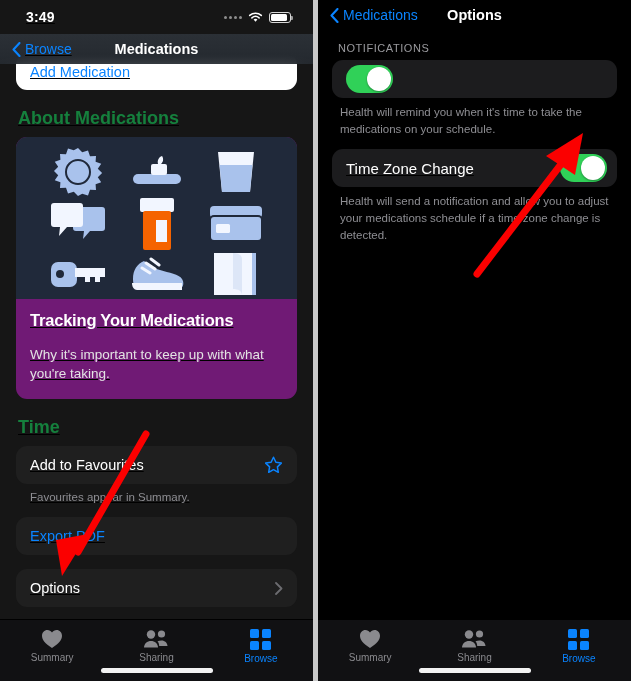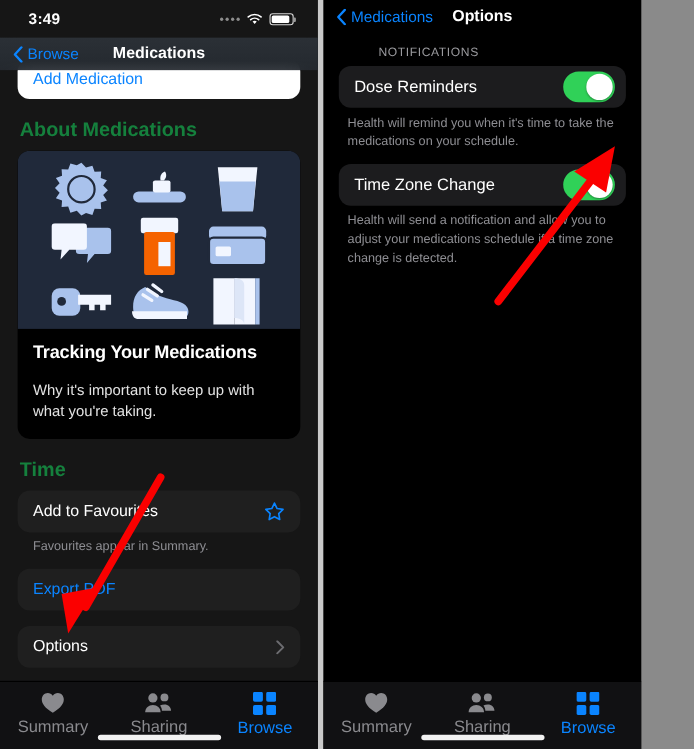--- a/index.html
+++ b/index.html
@@ -2,21 +2,21 @@
 <html><head>
 <meta charset="utf-8">
 <style>
   * { margin:0; padding:0; box-sizing:border-box; }
   html,body {
     width:631px; height:681px;
     background:#8a8a8a;
     font-family:"Liberation Sans", sans-serif;
     overflow:hidden;
   }
-  .stage { position:relative; width:583px; height:681px; display:flex; }
+  .stage { position:relative; width:631px; height:681px; display:flex;text-decoration:underline; }
 
   
   .phone { position:relative; height:681px; overflow:hidden; }
   .phone-left  { width:313px; background:#161616; }
   .divider { width:5px; height:681px; background:#c9c9c9; flex:0 0 5px; }
   .phone-right { width:313px; background:#000000; }
 
   
   .statusbar {
     height:34px; display:flex; align-items:center;
@@ -61,21 +61,21 @@
   
   .body-left { position:relative; padding:0 16px; }
   .card-addmed {
     margin-top:-10px; height:36px; display:flex; align-items:center;
     padding:0 14px; color:#0a84ff; font-size:14.5px;
     background:#ffffff; border-radius:11px;
   }
   .sec-title {
     color:#15803d; font-size:18px; font-weight:bold; margin:18px 0 8px 2px;
   }
-  .about-card { background:#000000; border-radius:11px; overflow:hidden; }
+  .about-card { background:#701a75; border-radius:11px; overflow:hidden; }
   .illus {
     background:#20293a; height:162px; display:grid;
     grid-template-columns:repeat(3,1fr); align-items:center; justify-items:center;
     padding:10px 22px;
   }
   .illus svg { display:block; }
   .about-text { padding:12px 14px 16px; }
   .about-h {
     color:#fff; font-size:16.5px; font-weight:bold; margin-bottom:5px; letter-spacing:-.2px;
   }
@@ -90,21 +90,20 @@
   .row-label.blue { color:#0a84ff; }
   .row-note { color:#8e8e93; font-size:11.5px; padding:7px 14px 0 14px; }
   .star-icon svg { display:block; }
   .chev-right svg { display:block; }
 
   
   .body-right { padding:0 14px; }
   .grp-header {
     color:#9a9a9e; font-size:11px; letter-spacing:.55px;
     padding:12px 6px 6px 6px;
-    margin-left:30px;
   }
   .toggle-row {
     background:#1c1c1e; border-radius:11px; height:38px;
     display:flex; align-items:center; justify-content:space-between;
     padding:0 10px 0 14px;
   }
   .toggle-label { color:#fff; font-size:15px; }
   .switch {
     width:47px; height:28px; border-radius:14px; position:relative;
     background:#30d158; flex:0 0 47px;
@@ -118,21 +117,21 @@
   .tg-gap { height:12px; }
 
   
   .tabbar {
     position:absolute; left:0; right:0; bottom:0; height:62px;
     background:#111113; display:flex; align-items:flex-start;
     padding-top:9px; border-top:1px solid #000;
   }
   .tab { flex:1; display:flex; flex-direction:column; align-items:center; gap:3px; cursor:pointer; }
   .tab svg { display:block; }
-  .tab span { font-size:15px; color:#8a8a8e; }
+  .tab span { font-size:10px; color:#8a8a8e; }
   .tab.active span { color:#0a84ff; }
   .home-ind {
     position:absolute; bottom:8px; left:50%; transform:translateX(-50%);
     width:112px; height:5px; border-radius:3px; background:#f2f2f2;
   }
 
   
   .arrows { position:absolute; inset:0; pointer-events:none; z-index:30; }
 </style>
 </head>
@@ -345,21 +344,20 @@
         </span>
         <span>Medications</span>
       </div>
       <div class="nav-title">Options</div>
     </div>
 
     <div class="body-right">
       <div class="grp-header">NOTIFICATIONS</div>
 
       <div class="toggle-row">
-        <span class="toggle-label">Dose Reminders</span>
         <span class="switch">
             <i></i>
           </span>
       </div>
       <div class="tg-note">Health will remind you when it's time to take the medications on your schedule.</div>
 
       <div class="tg-gap"></div>
 
       <div class="toggle-row">
         <span class="toggle-label">Time Zone Change</span>

